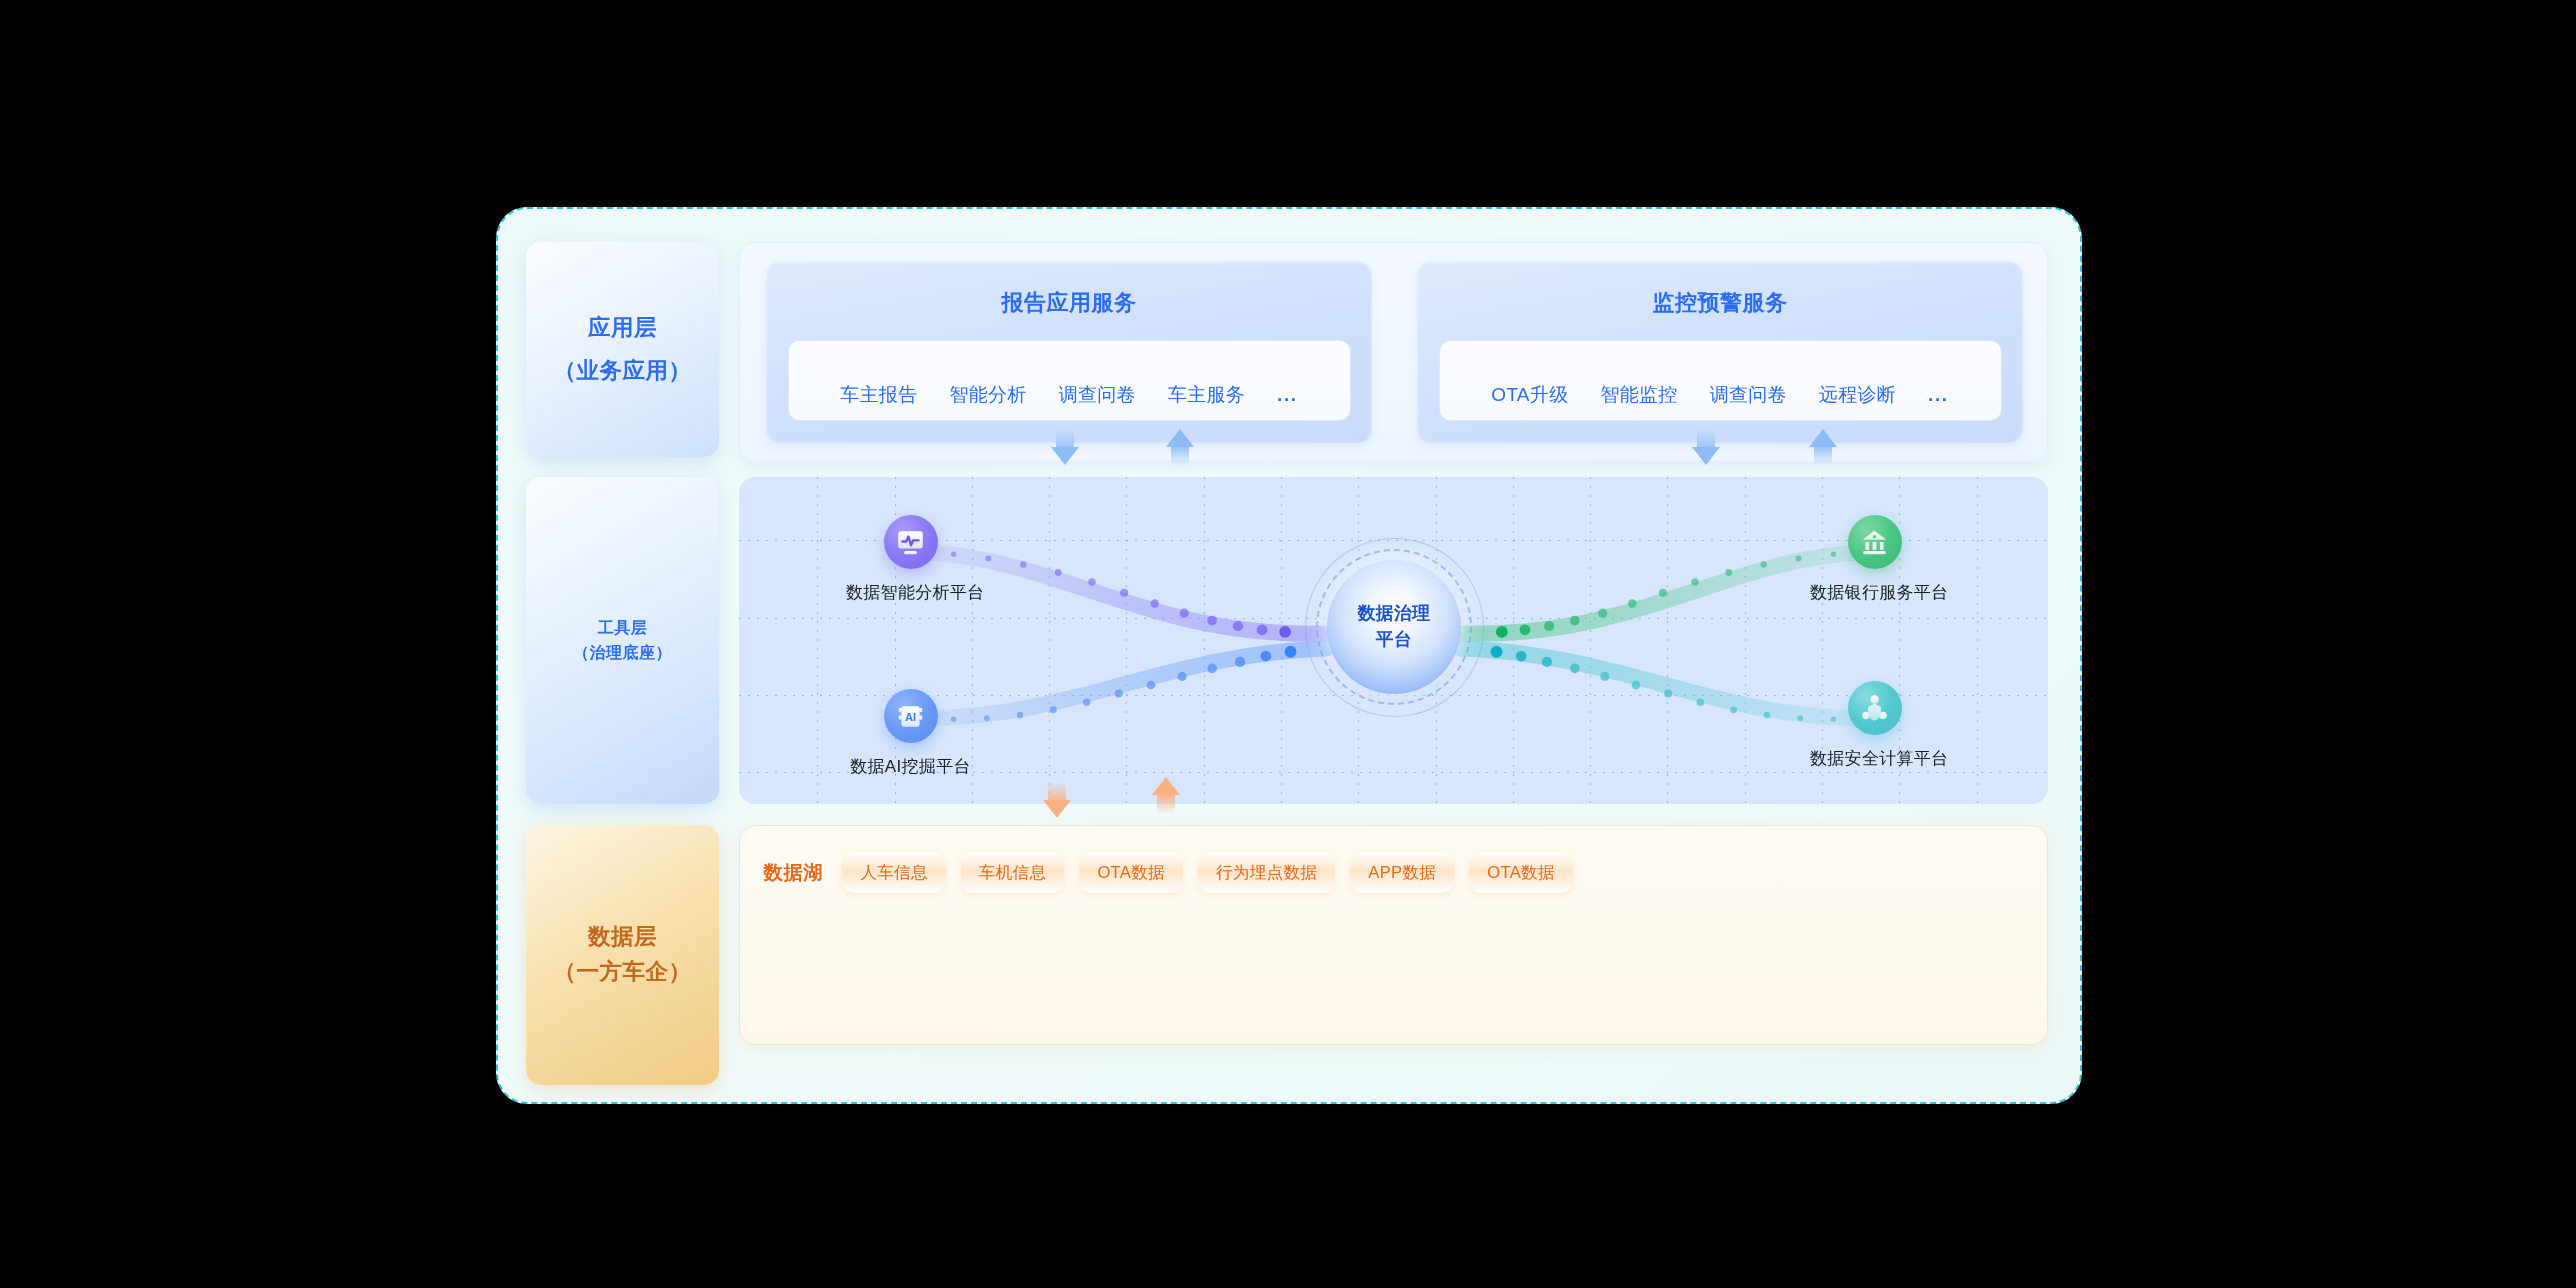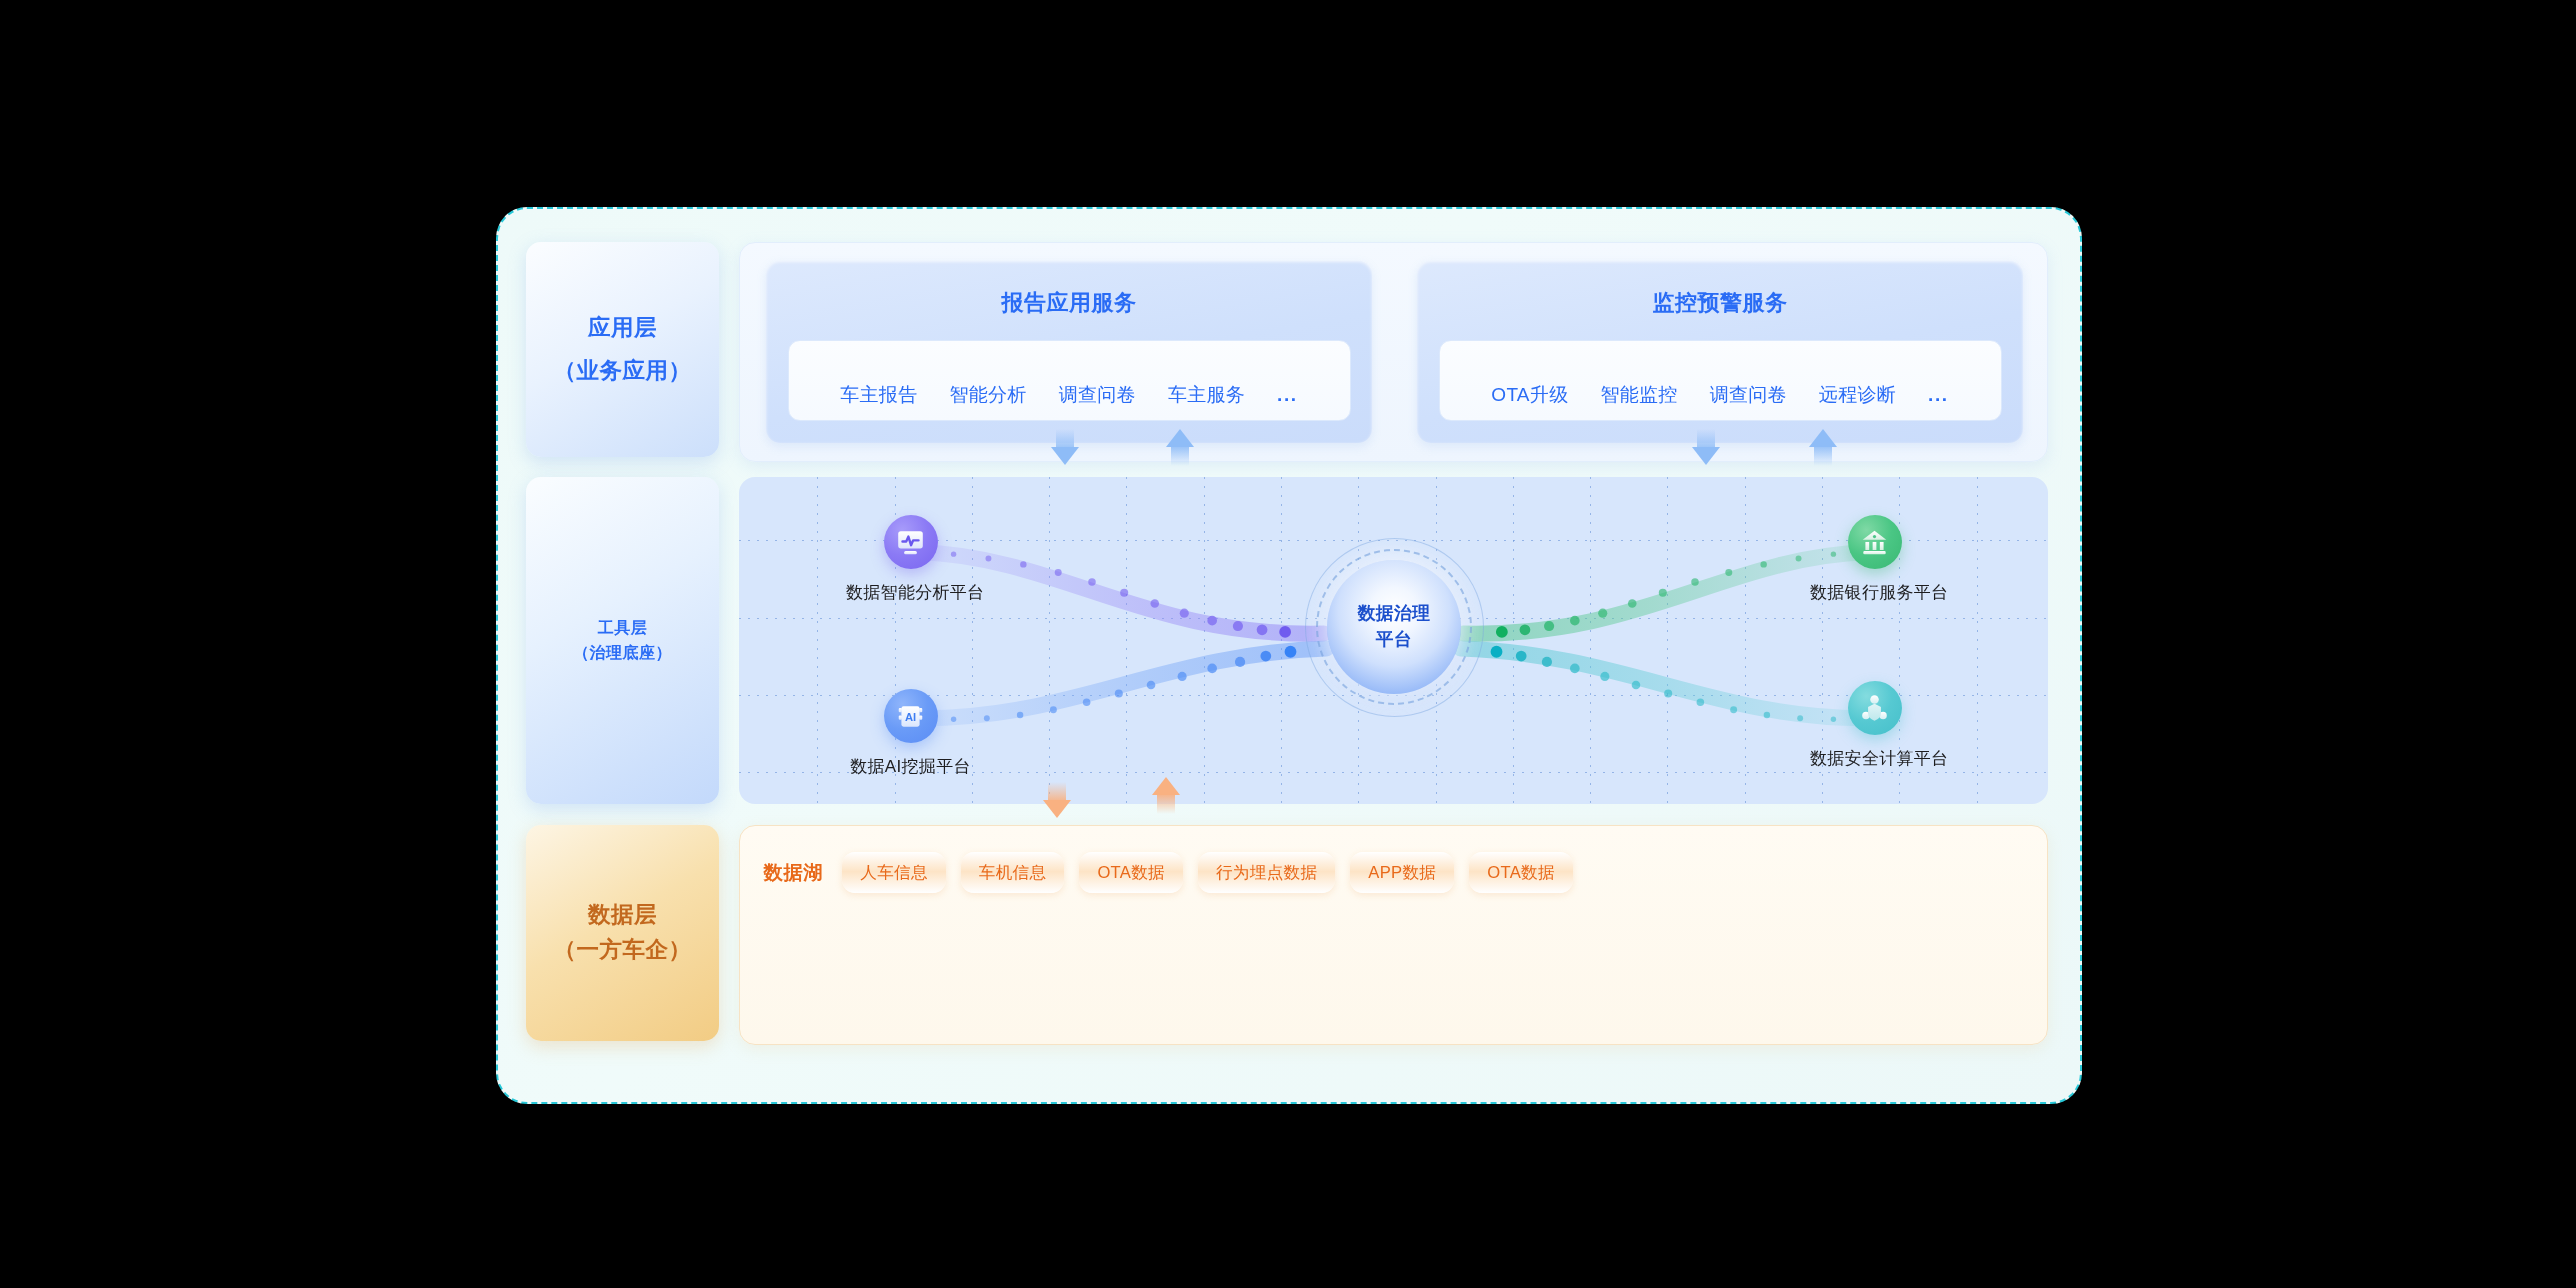--- a/index.html
+++ b/index.html
@@ -41,21 +41,21 @@
     box-shadow: 0 5.4px 18px rgba(120,165,235,.25);
     gap: 8px;
   }
   #rail-tool {
     left: 28px; top: 268px; width: 193px; height: 327px;
     background: linear-gradient(150deg,#fafdff 0%, #e6f1fe 40%, #c3d9fb 100%);
     color: #2a6cf5; font-size: 16px;
     box-shadow: 0 5.4px 18px rgba(120,165,235,.25);
   }
   #rail-data {
-    left: 28px; top: 616px; width: 193px; height: 216px;
+    left: 28px; top: 616px; width: 193px; height: 260px;
     background: linear-gradient(150deg,#fdf5e4 0%, #f8e0ad 45%, #f2cc84 100%);
     color: #c2681e; font-size: 22.5px;
     box-shadow: 0 5.4px 18px rgba(225,175,105,.3);
   }
 
   
   #app-band {
     position: absolute;
     left: 241px; top: 33px; width: 1309px; height: 220px;
     background: linear-gradient(180deg,#f4f9ff 0%, #eef5fe 100%);

